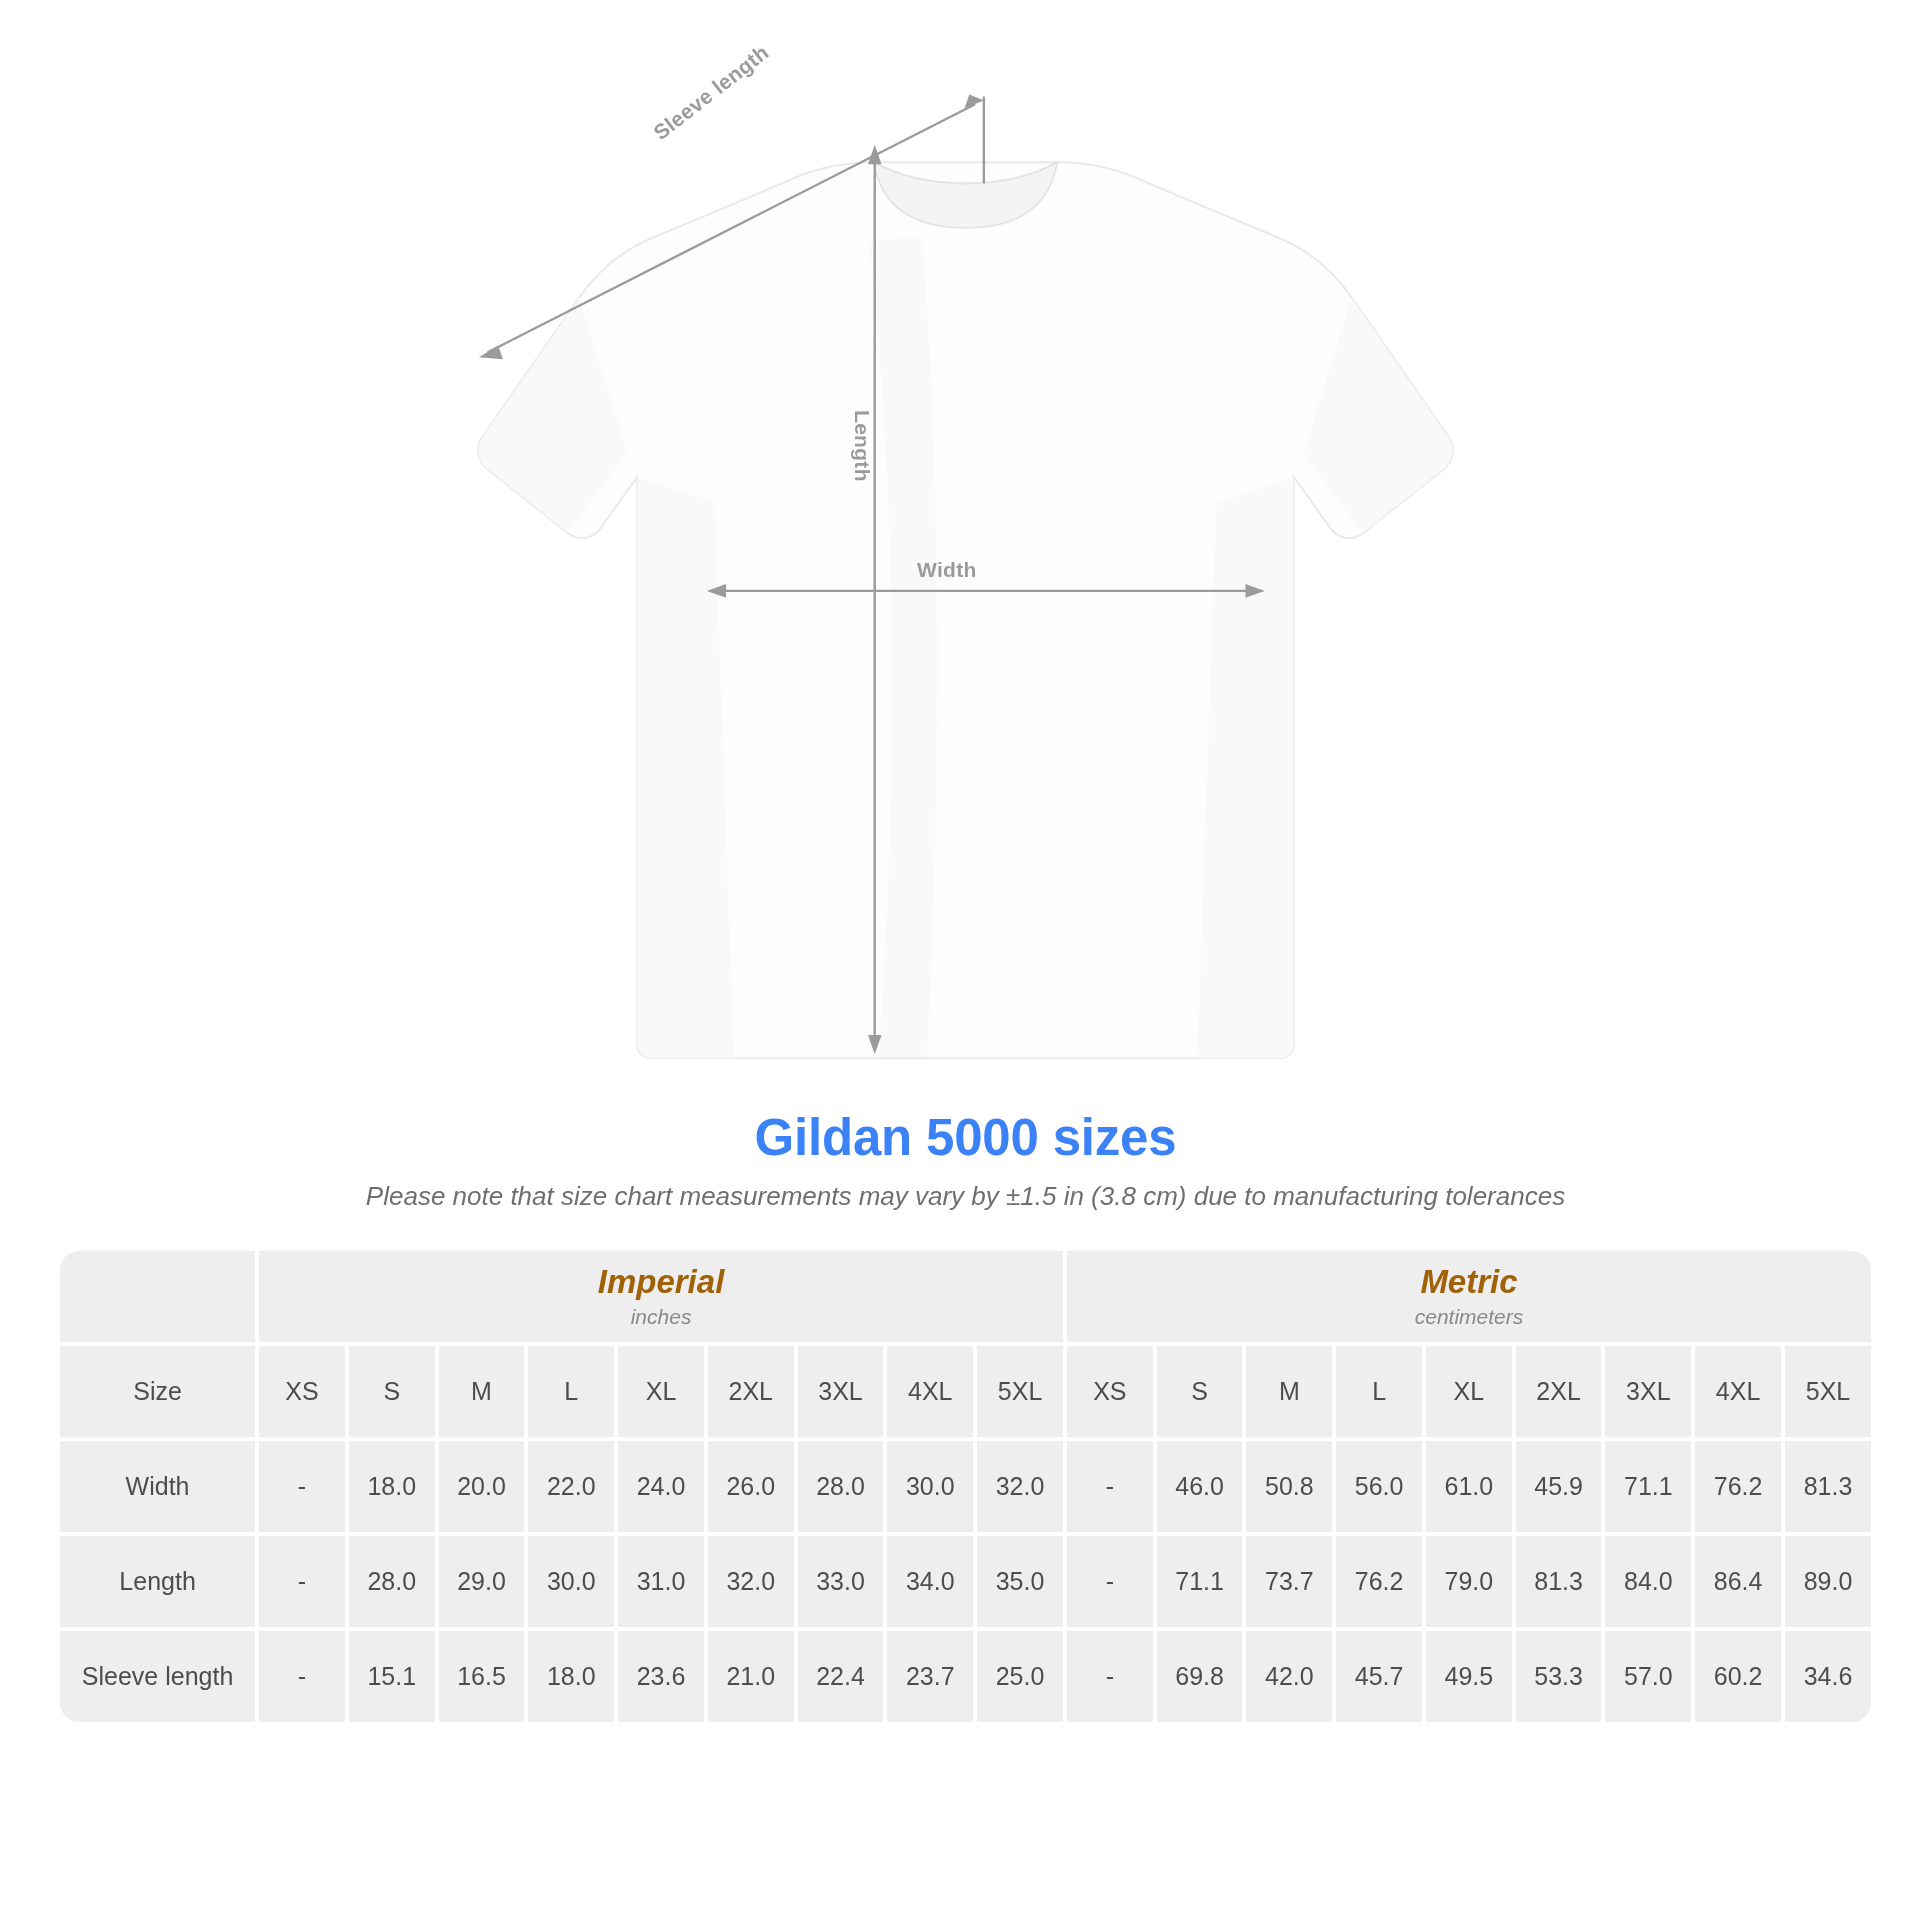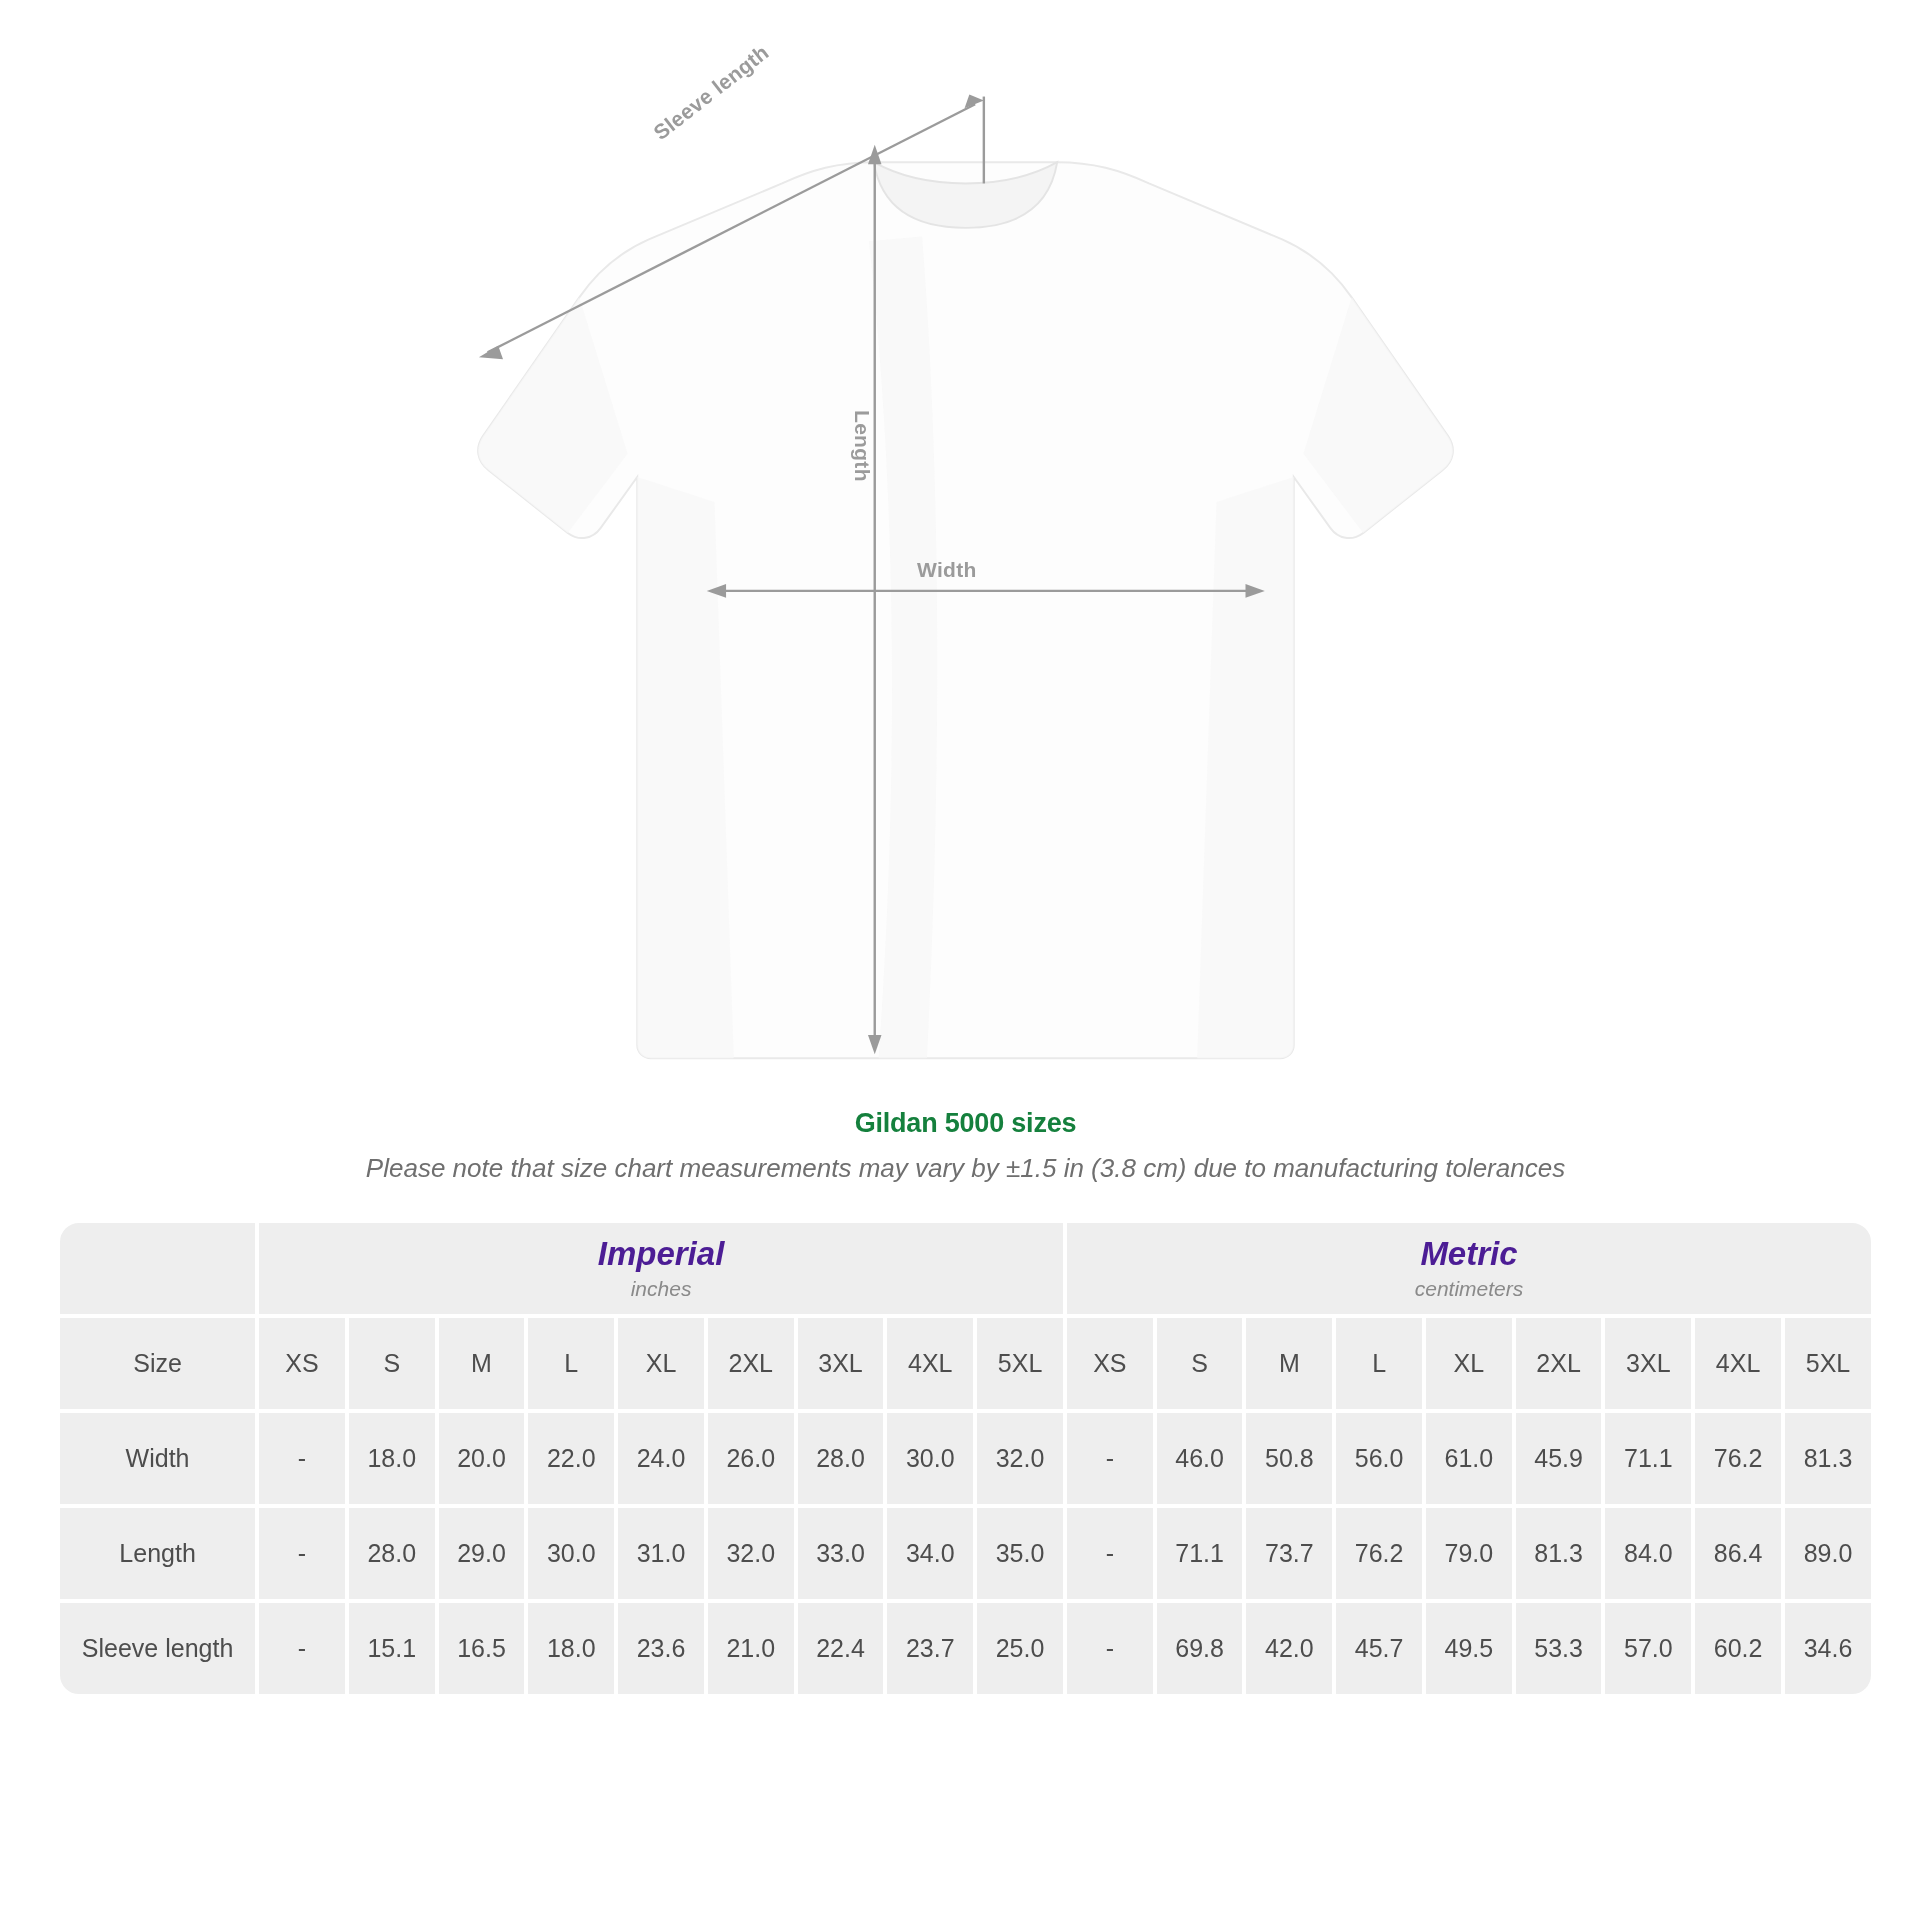--- a/index.html
+++ b/index.html
@@ -56,23 +56,23 @@
     left: 917px;
     top: 558px;
   }
 
   
   .titles {
     text-align: center;
     margin-top: 17.4px;
   }
   .main-title {
-    font-size: 27px;
-    font-weight: bold;
-    color: #15803d;
+    font-size: 51px;
+    font-weight: bold;
+    color: #3b82f6;
     margin: 0 0 13.5px 0;
     letter-spacing: -0.2px;
   }
   .subtitle {
     font-size: 26px;
     font-style: italic;
     color: #6f6f6f;
     margin: 0;
   }
 
@@ -103,21 +103,21 @@
   table.size-table tr:last-child td:last-child   { border-bottom-right-radius: 21px; }
 
   .unit-head {
     height: 145px;
     vertical-align: middle;
   }
   .unit-head .unit-name {
     font-size: 33px;
     font-weight: bold;
     font-style: italic;
-    color: #4c1d95;
+    color: #a16207;
     line-height: 1.25;
   }
   .unit-head .unit-sub {
     font-size: 21px;
     font-style: italic;
     color: #8a8a8a;
     line-height: 1.4;
     text-align: center;
   }
   .row-head {

